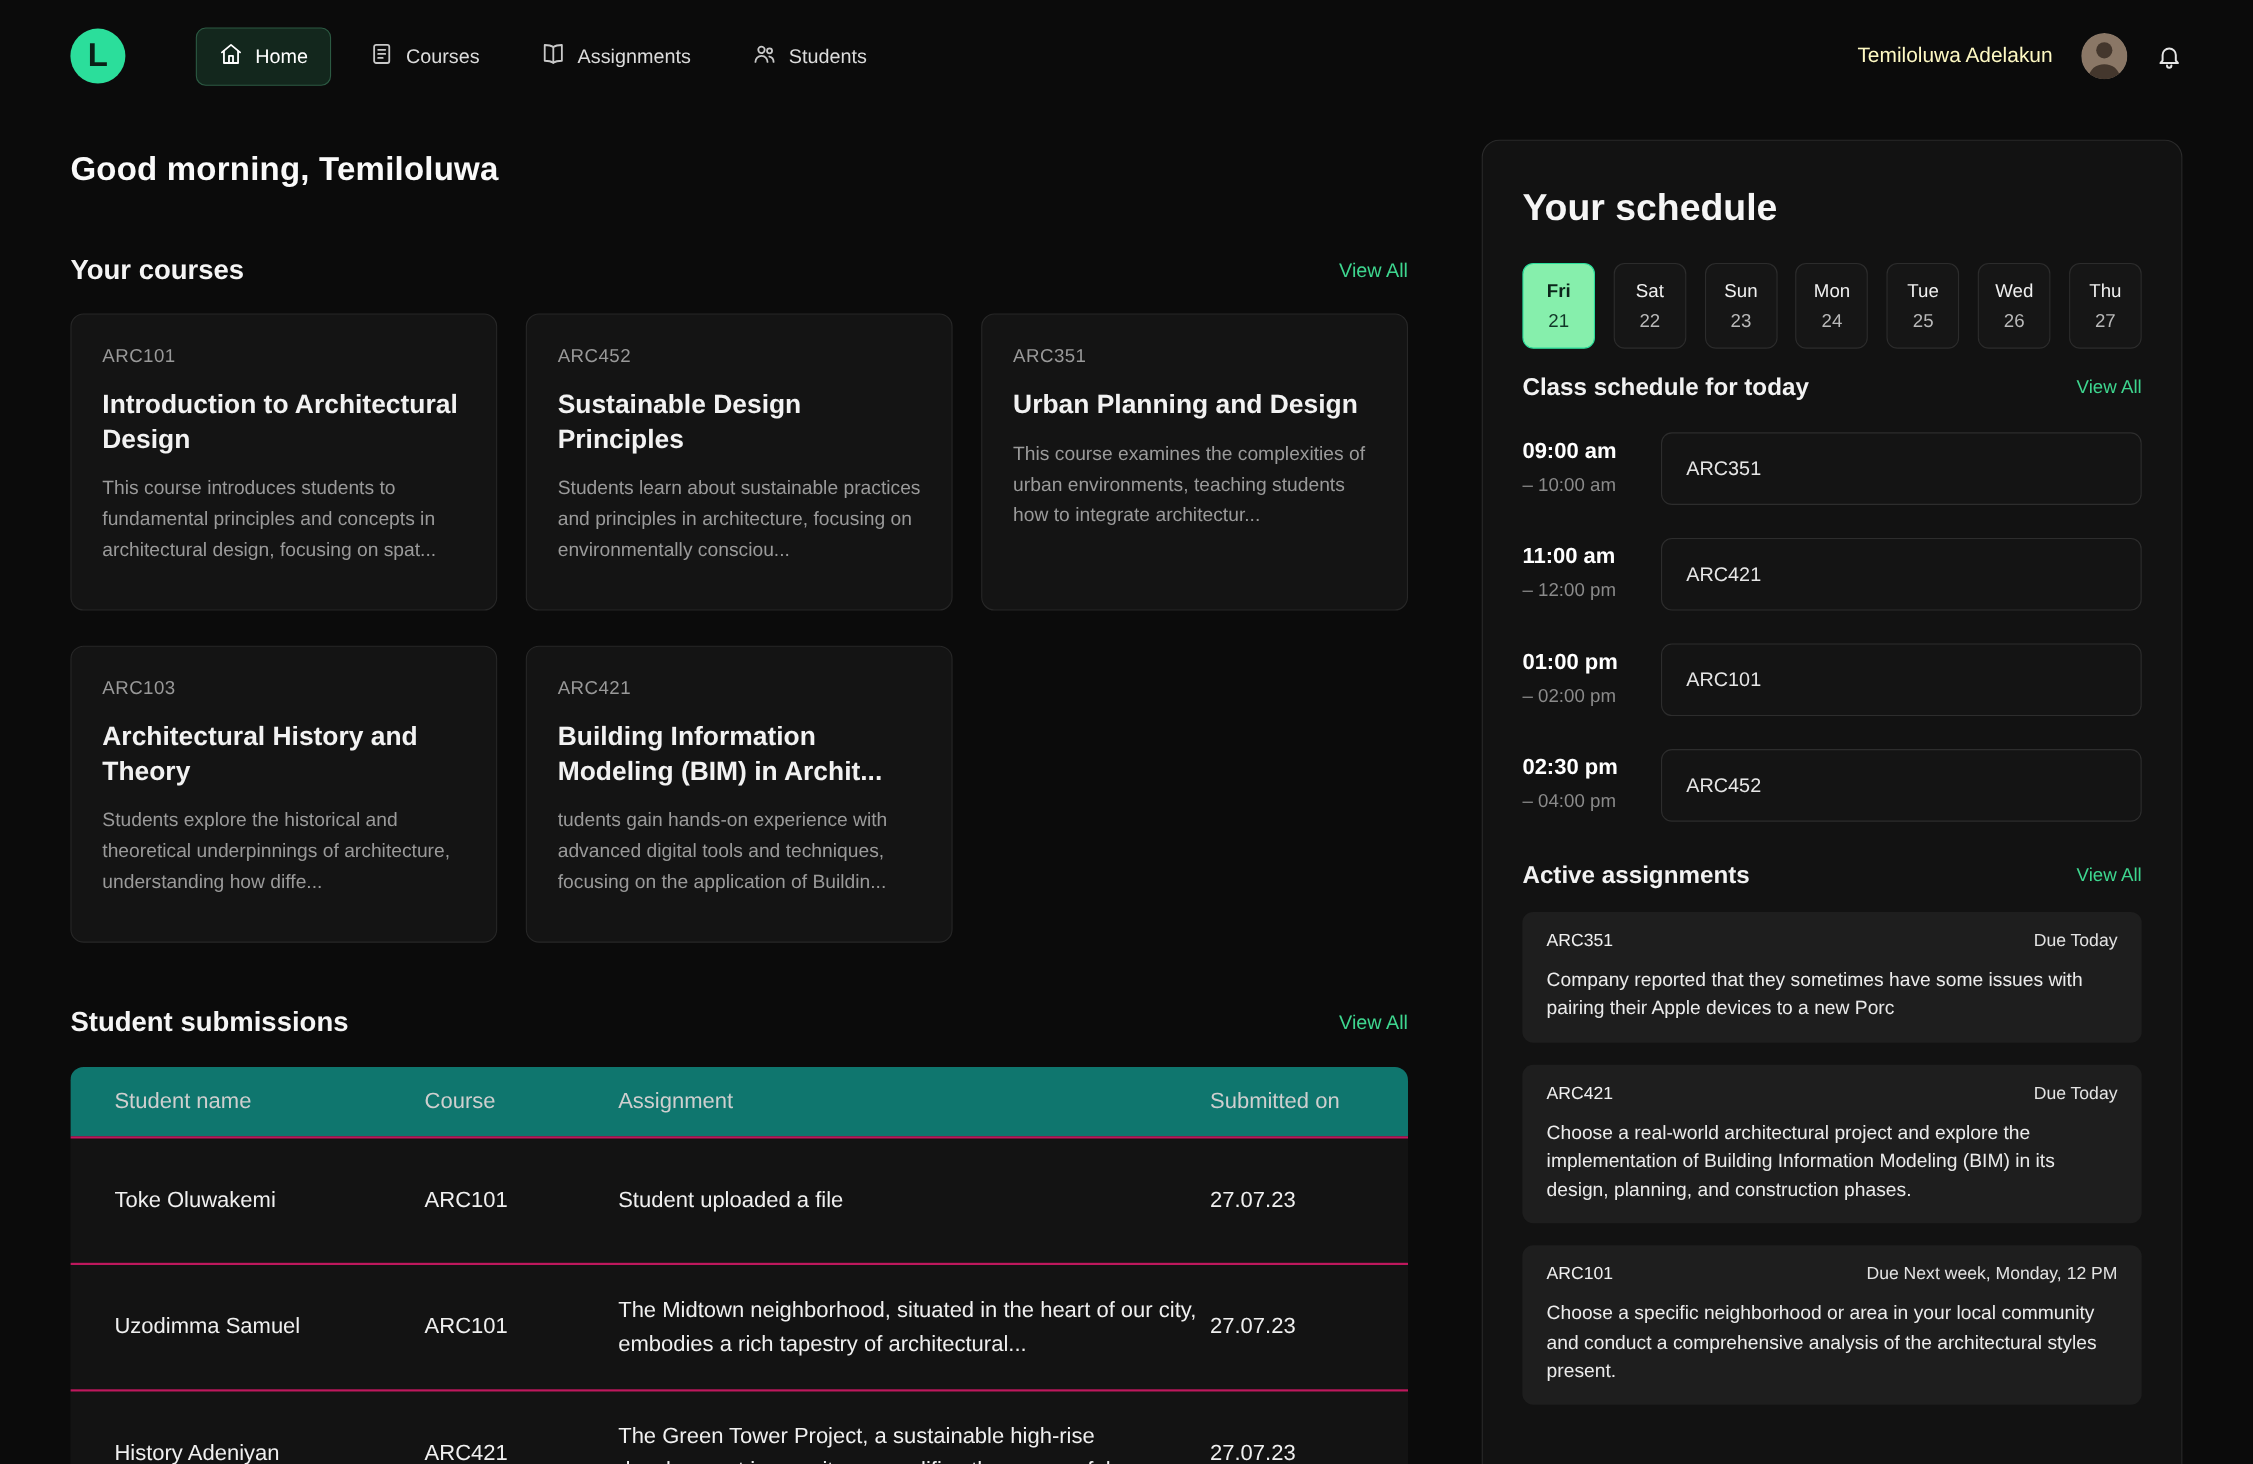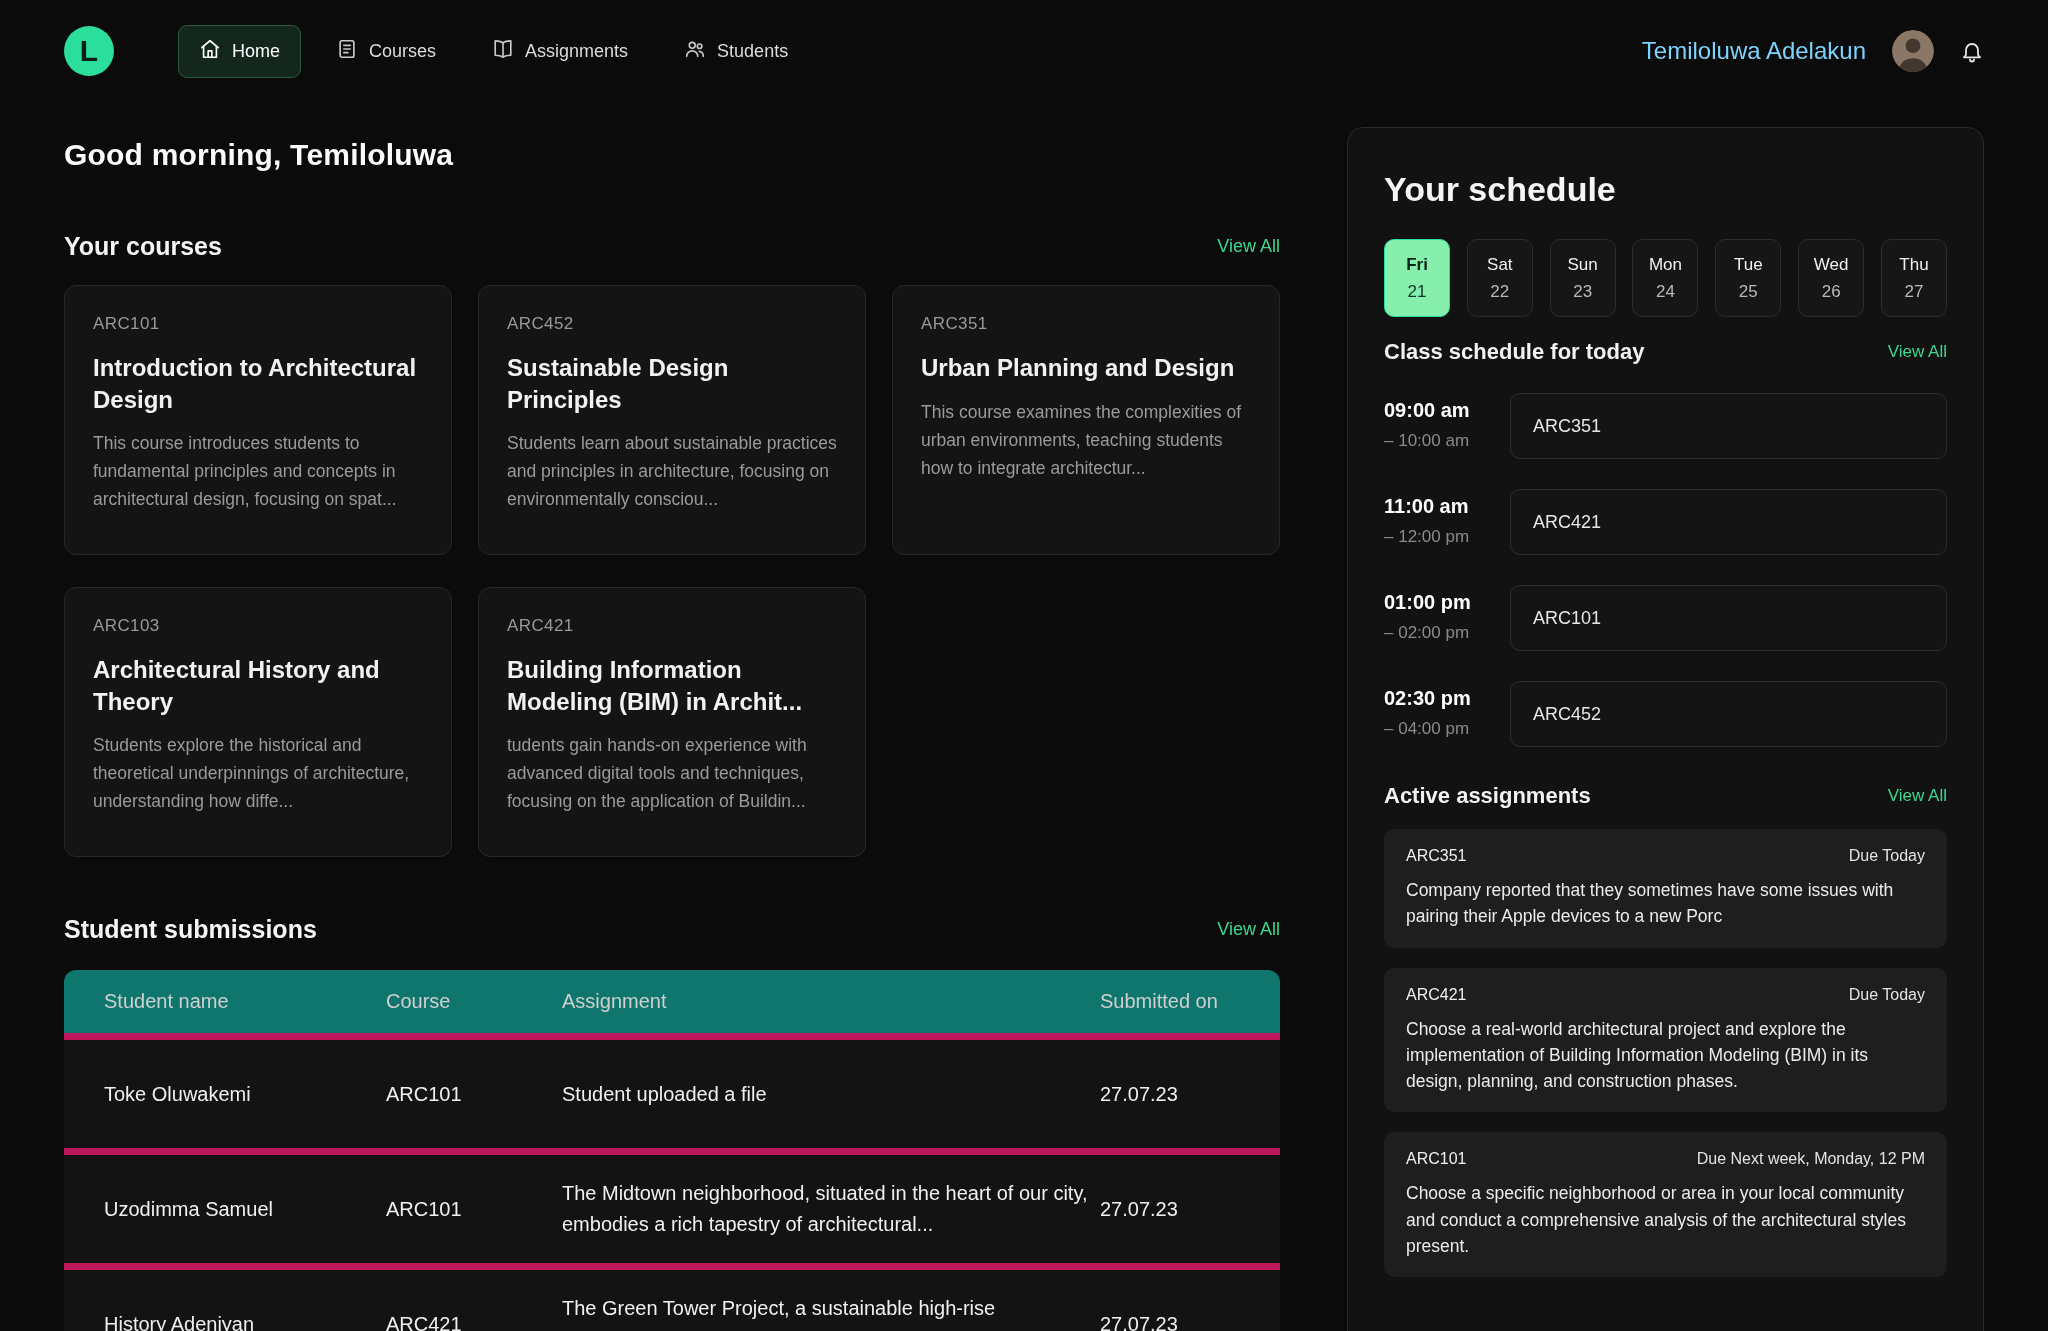--- a/index.html
+++ b/index.html
@@ -25,21 +25,21 @@
     display:flex; align-items:center; gap:11px;
     padding:12px 20px; border-radius:9px; border:1px solid transparent;
     color:#dcdcdc; font-size:18px; cursor:pointer;
   }
   .nav-item svg { width:22px; height:22px; stroke:#c9c9c9; }
   .nav-item.active {
     background:#13271d; border:1px solid #2c5a43; color:#ffffff;
   }
   .nav-item.active svg { stroke:#ffffff; }
   .nav-right { margin-left:auto; display:flex; align-items:center; gap:26px; }
-  .user-name { font-size:24px; color:#7dd3fc; }
+  .user-name { font-size:19px; color:#fef9c3; }
   .avatar { width:42px; height:42px; border-radius:50%; overflow:hidden; cursor:pointer; background:#2a2a2a; }
   .bell { display:flex; cursor:pointer; }
   .bell svg { width:24px; height:24px; stroke:#e6e6e6; }
 
   
   .page { display:flex; padding:0 64px; gap:67px; align-items:flex-start; }
   .main { width:1216px; flex-shrink:0; }
 
   .greeting { margin-top:36px; font-size:30px; font-weight:700; color:#fafafa; letter-spacing:.2px; }
 
@@ -63,21 +63,21 @@
 
   
   .table {
     margin-top:26px; border-radius:12px; overflow:hidden; background:#131313;
   }
   .t-head, .t-row {
     display:grid; grid-template-columns:272px 166px 1fr 140px;
     padding:0 40px; column-gap:10px; align-items:center;
   }
   .t-head { background:#0f766e; height:63px; font-size:20px; color:#cfcfcf; }
-  .t-row { min-height:115px; border-top:7px solid #be185d; font-size:20px; color:#f0f0f0; cursor:pointer; }
+  .t-row { min-height:115px; border-top:2px solid #be185d; font-size:20px; color:#f0f0f0; cursor:pointer; }
   .t-row .cell-assignment { line-height:1.55; padding:18px 0; }
 
   
   .sidebar {
     width:637px; flex-shrink:0; margin-top:25px;
     background:#121212; border:1px solid #2a2a2a; border-radius:16px;
     padding:42px 36px; height:1230px; overflow:hidden;
   }
   .sidebar h2 { font-size:34px; font-weight:700; color:#f5f5f5; }
 

